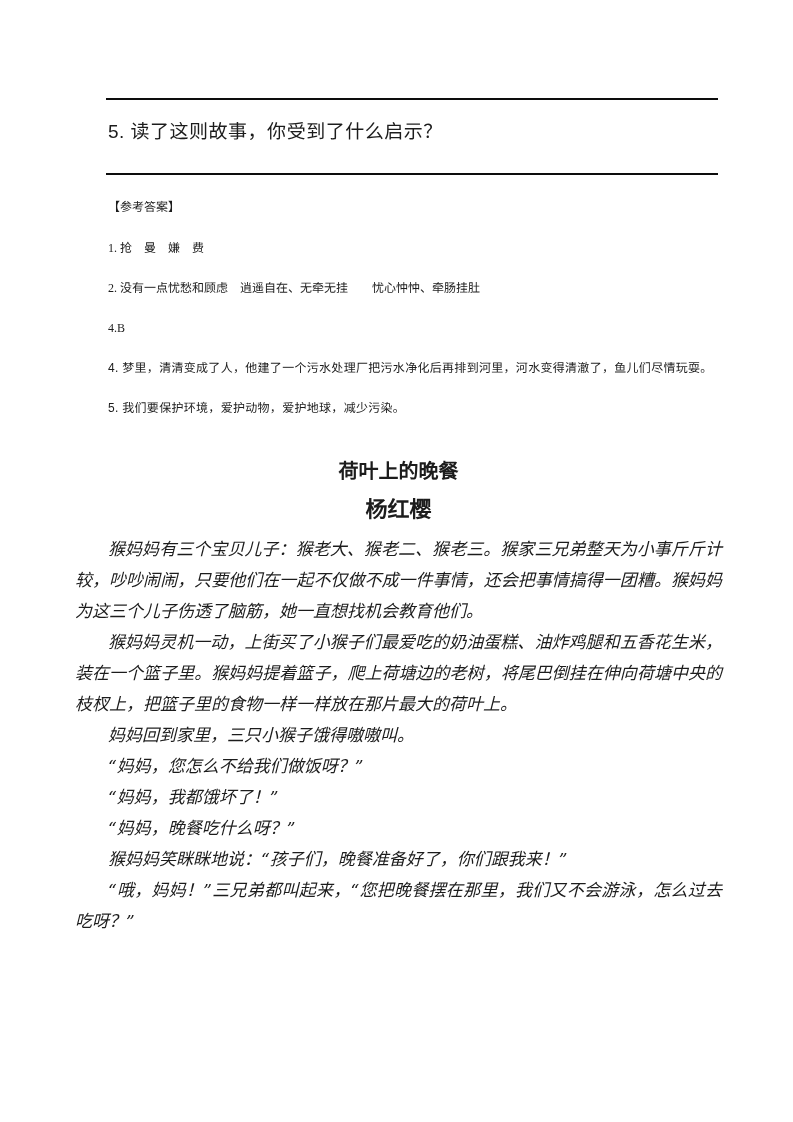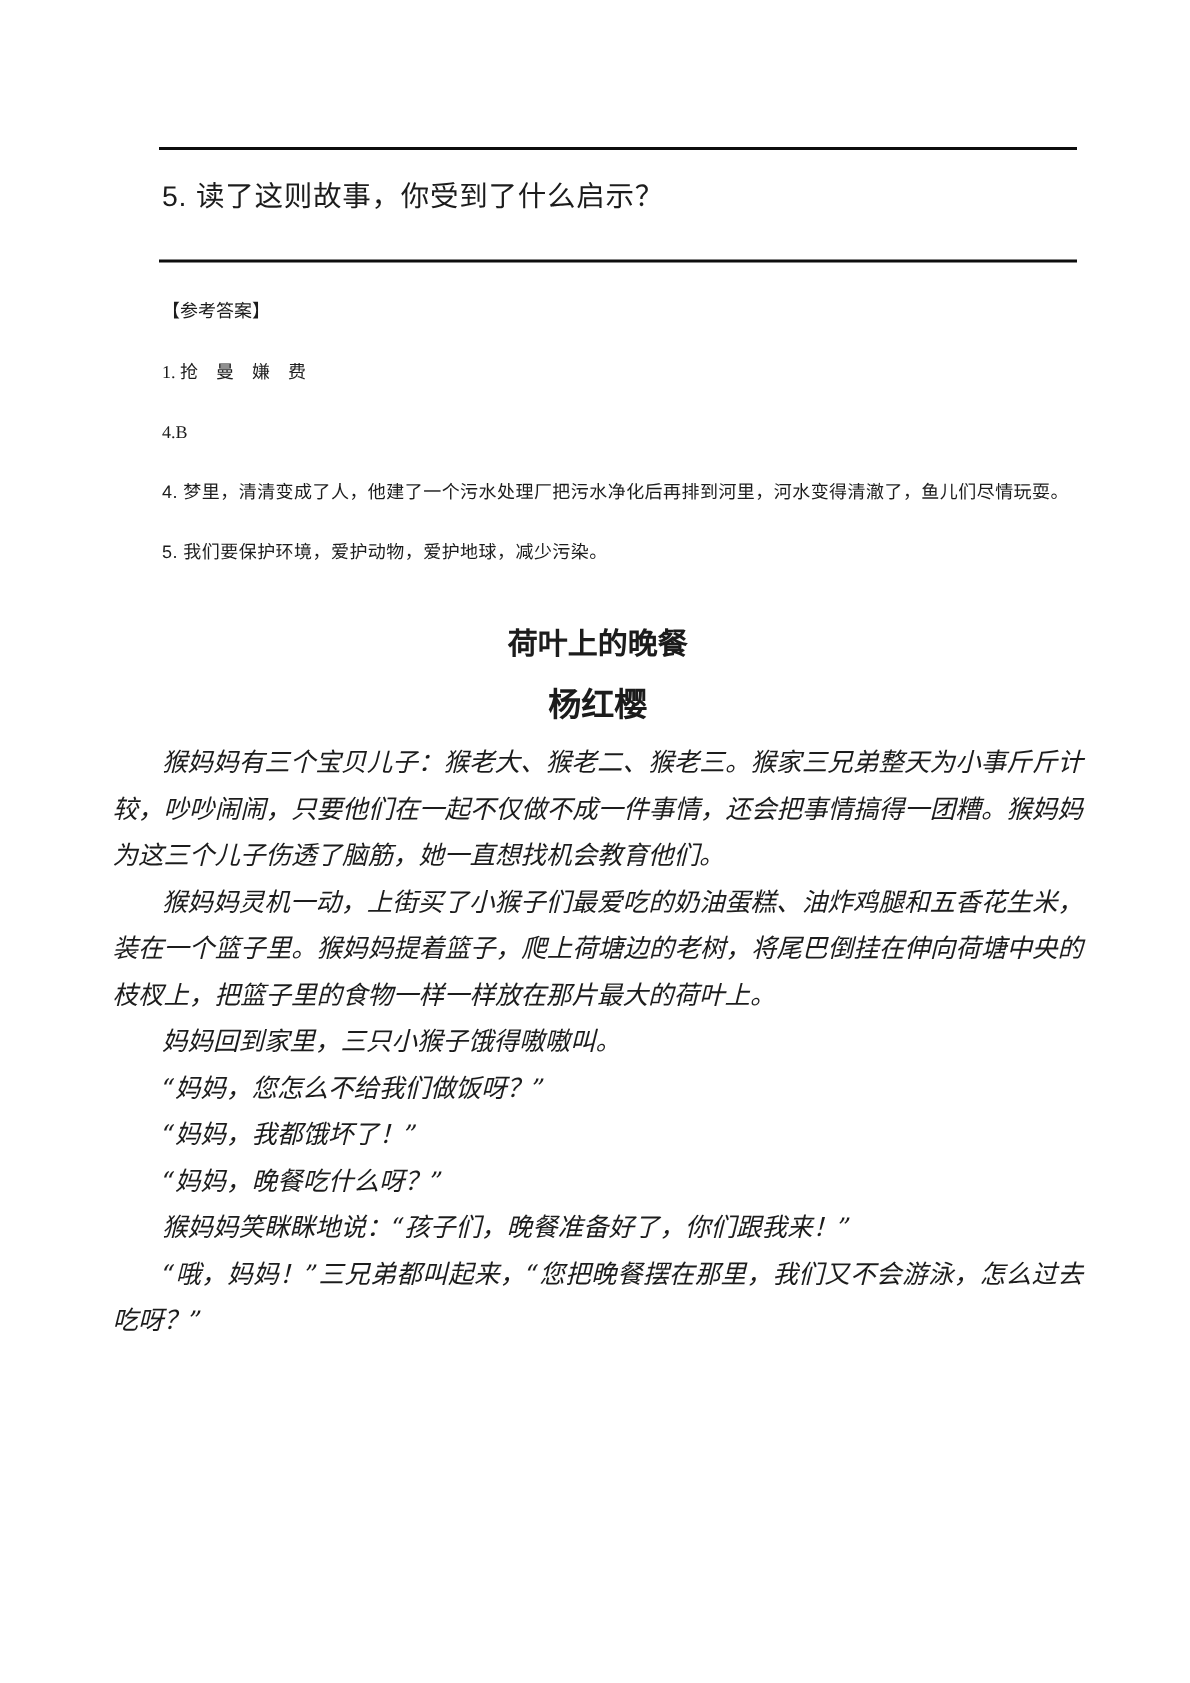--- a/index.html
+++ b/index.html
@@ -45,21 +45,21 @@
     font-size: 12px;
     line-height: 40px;
     text-indent: 33px;
     text-align: justify;
   }
   .answer-item.first { margin-top: 8px; }
   .answer-item.serif { font-family: "Liberation Serif", "DejaVu Serif", serif; }
   .answer-item.sans  { font-family: "Liberation Sans", "DejaVu Sans", sans-serif; letter-spacing: 0.3px; }
   .story-title {
     margin: 30px 0 0 0;
-    font-family: Liberation Mono, monospace;
+    font-family: Liberation Sans, sans-serif;
     font-size: 20px;
     line-height: 27px;
     font-weight: bold;
     text-align: center;
   }
   .story-author {
     margin: 13px 0 0 0;
     font-family: "Liberation Sans", "DejaVu Sans", sans-serif;
     font-size: 22px;
     line-height: 23px;
@@ -86,20 +86,21 @@
 
   <hr class="rule">
 
   <p class="question">5. 读了这则故事，你受到了什么启示？</p>
 
   <hr class="rule">
 
   <section class="answers">
     <p class="answer-heading">【参考答案】</p>
     <p class="answer-item serif first">1. 抢　曼　嫌　费</p>
+    <p class="answer-item serif">2. 没有一点忧愁和顾虑　逍遥自在、无牵无挂　　忧心忡忡、牵肠挂肚</p>
     <p class="answer-item serif">4.B</p>
     <p class="answer-item sans">4. 梦里，清清变成了人，他建了一个污水处理厂把污水净化后再排到河里，河水变得清澈了，鱼儿们尽情玩耍。</p>
     <p class="answer-item sans">5. 我们要保护环境，爱护动物，爱护地球，减少污染。</p>
   </section>
 
   <section class="story">
     <h1 class="story-title">荷叶上的晚餐</h1>
     <h2 class="story-author">杨红樱</h2>
 
     <div class="story-body">

